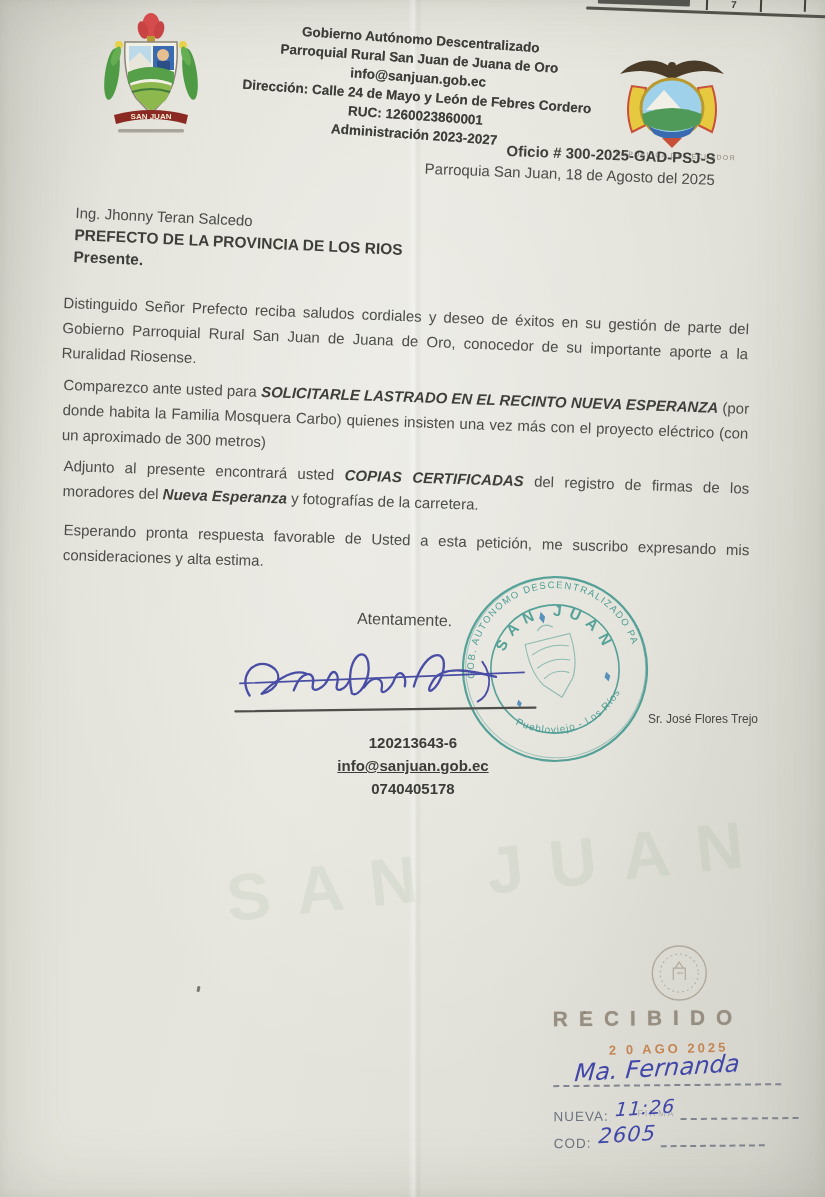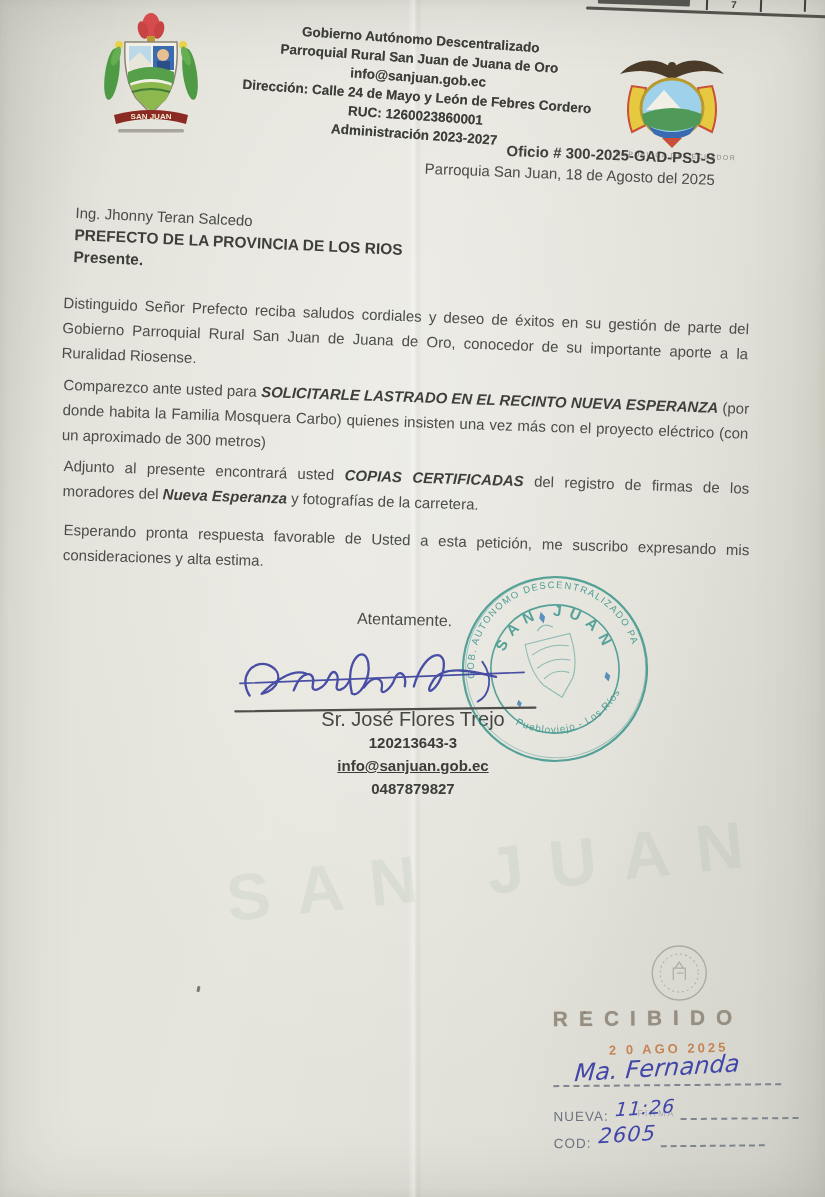--- a/index.html
+++ b/index.html
@@ -49,21 +49,21 @@
   .para{position:absolute;left:64px;width:686px;margin:0;text-align:justify;
     font-size:15px;line-height:25px;color:#4c4c49;transform-origin:left top;}
   .bi{font-weight:bold;font-style:italic;color:#3e3e3b;}
 
   
   .atentamente{position:absolute;left:357px;top:611px;font-size:16px;transform:rotate(1.5deg);}
   .sig-wrap{position:absolute;left:232px;top:630px;width:312px;height:92px;z-index:4;transform:rotate(1deg);}
   .stamp-wrap{position:absolute;left:452px;top:566px;width:206px;height:206px;z-index:3;
     transform:rotate(-14deg);opacity:.88;}
   .signer-block{position:absolute;left:68px;top:708px;width:690px;text-align:center;z-index:2;}
-  .signer-name{font-size:20px;line-height:23px;color:#454542;}
+  .signer-name{font-size:12px;line-height:23px;color:#454542;text-align:right;}
   .signer-title{font-size:15.5px;line-height:24px;font-weight:bold;color:#3c3c39;
     text-shadow:0 0 .5px rgba(55,55,50,.6);}
   .signer-id,.signer-phone{font-size:15px;line-height:23px;font-weight:bold;color:#3c3c39;}
   .signer-email{font-size:15px;line-height:23px;font-weight:bold;text-decoration:underline;color:#3c3c39;}
 
   
   .watermark{position:absolute;left:225px;top:832px;font-size:66px;font-weight:bold;
     letter-spacing:26px;color:rgba(110,152,108,.10);transform:rotate(-6deg);white-space:nowrap;}
 
   
@@ -234,23 +234,23 @@
         <path d="M182 56 C192 18 216 16 211 40 C207 60 190 68 201 50 C211 33 242 40 264 45"></path>
         <path d="M8 56 L292 40" stroke-width="1.6"></path>
         <path d="M250 30 C262 46 258 64 246 70" stroke-width="1.8"></path>
       </g>
       <path d="M4 84 L304 75" stroke="#4e4e4a" stroke-width="2.2" fill="none" stroke-linecap="round"></path>
     </svg>
   </div>
 
   <div class="signer-block">
     <div class="signer-name">Sr. José Flores Trejo</div>
-    <div class="signer-id">120213643-3</div>
+    <div class="signer-id">120213643-6</div>
     <div class="signer-email">info@sanjuan.gob.ec</div>
-    <div class="signer-phone">0487879827</div>
+    <div class="signer-phone">0740405178</div>
   </div>
 
   <div class="watermark">SAN JUAN</div>
 
   <div class="speck" style="left:197px;top:986px;width:3px;height:6px;transform:rotate(12deg);opacity:.7;"></div>
   <div class="speck" style="left:583px;top:1011px;width:3px;height:3px;border-radius:50%;opacity:.6;"></div>
 
   <div class="received">
     <div class="received-seal">
       <svg width="62" height="62" viewBox="0 0 62 62">

